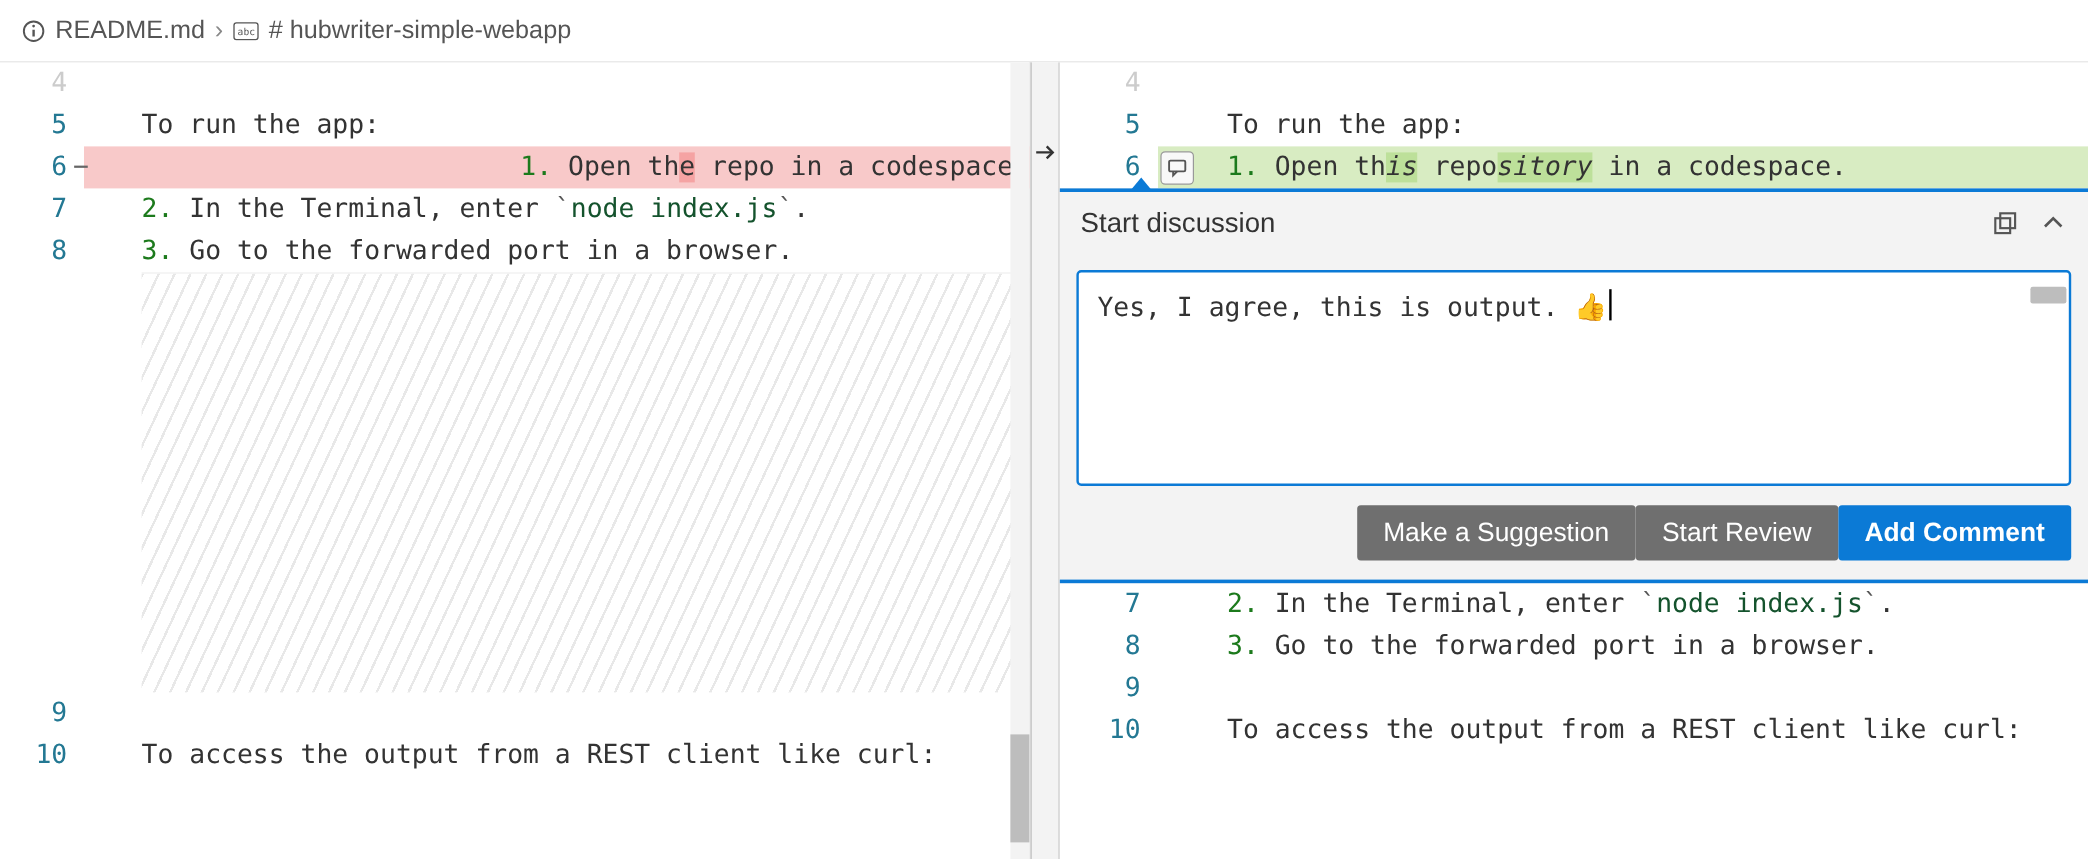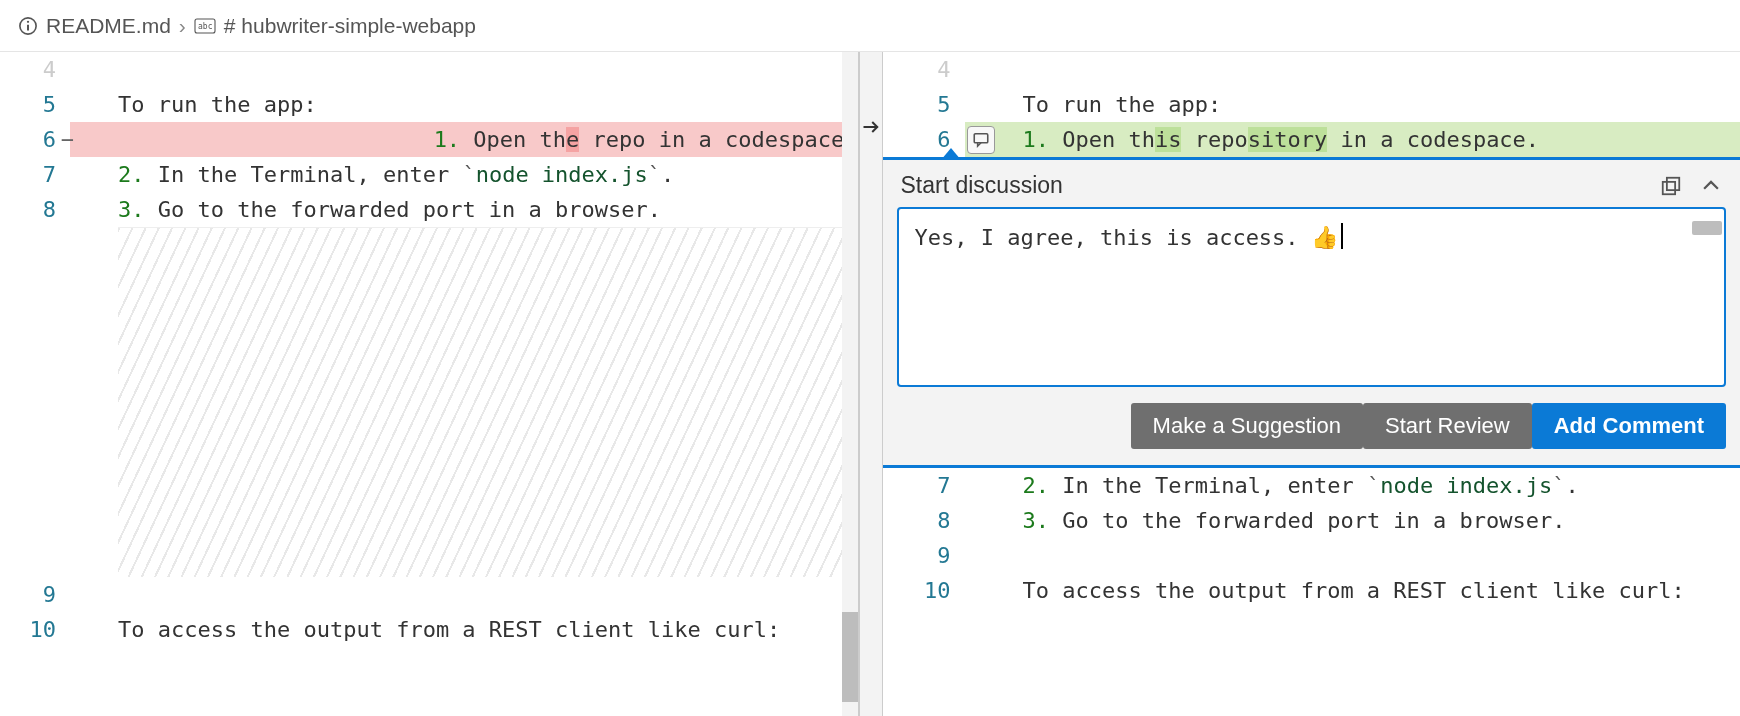--- a/index.html
+++ b/index.html
@@ -99,21 +99,21 @@
     white-space: pre;
   }
   .content-col-right {
     padding-left: 58px;
     flex: 1;
     white-space: pre;
   }
   .row-removed .content-col { background: #f8c9c9; text-align: right; }
   .row-added .content-col-right { background: #d8ecc2; }
   .hl-del { background: #f5a3a3; }
-  .hl-add { background: #bde09a; }
+  .hl-add { background: #bde09a; font-style: italic; }
   .tok-num { color: #1c7a1c; }
   .tok-str { color: #14532d; }
   .tok-tick { color: #555; }
 
   .hatch {
     margin-left: 118px;
     height: 350px;
     background-image: repeating-linear-gradient(
       115deg,
       #e8e8e8 0px, #e8e8e8 2px,
@@ -136,21 +136,21 @@
     left: 58px;
     width: 0; height: 0;
     border-left: 10px solid transparent;
     border-right: 10px solid transparent;
     border-bottom: 12px solid #0b7ad6;
   }
   .discussion-header {
     display: flex;
     align-items: center;
     justify-content: space-between;
-    padding: 2px 4px 8px 4px;
+    padding: 2px 4px 26px 4px;
     font-size: 23px;
     color: #333;
   }
   .discussion-header .actions { display: flex; gap: 18px; color: #555; }
   .discussion-header .actions svg { cursor: pointer; }
   .comment-box {
     width: 100%;
     border: 2px solid #0b7ad6;
     border-radius: 4px;
     background: #fff;
@@ -299,21 +299,21 @@
           <svg width="22" height="22" viewBox="0 0 16 16" fill="none" stroke="#555" stroke-width="1.3">
             <rect x="2" y="5" width="9" height="9"></rect>
               <rect x="5" y="2" width="9" height="9"></rect>
           </svg>
           <svg width="22" height="22" viewBox="0 0 16 16" fill="none" stroke="#555" stroke-width="1.6">
             <polyline points="3,10 8,5 13,10"></polyline>
           </svg>
         </div>
       </div>
       <div class="comment-box" style="position:relative;">
-        <span>Yes, I agree, this is access. 👍</span><span class="cursor-bar"></span>
+        <span>Yes, I agree, this is output. 👍</span><span class="cursor-bar"></span>
         <div class="mini-scroll"></div>
       </div>
       <div class="btn-row">
         <button class="btn btn-grey">Make a Suggestion</button>
         <button class="btn btn-grey">Start Review</button>
         <button class="btn btn-blue">Add Comment</button>
       </div>
     </div>
 
     <div class="code" id="right-code-bottom">

